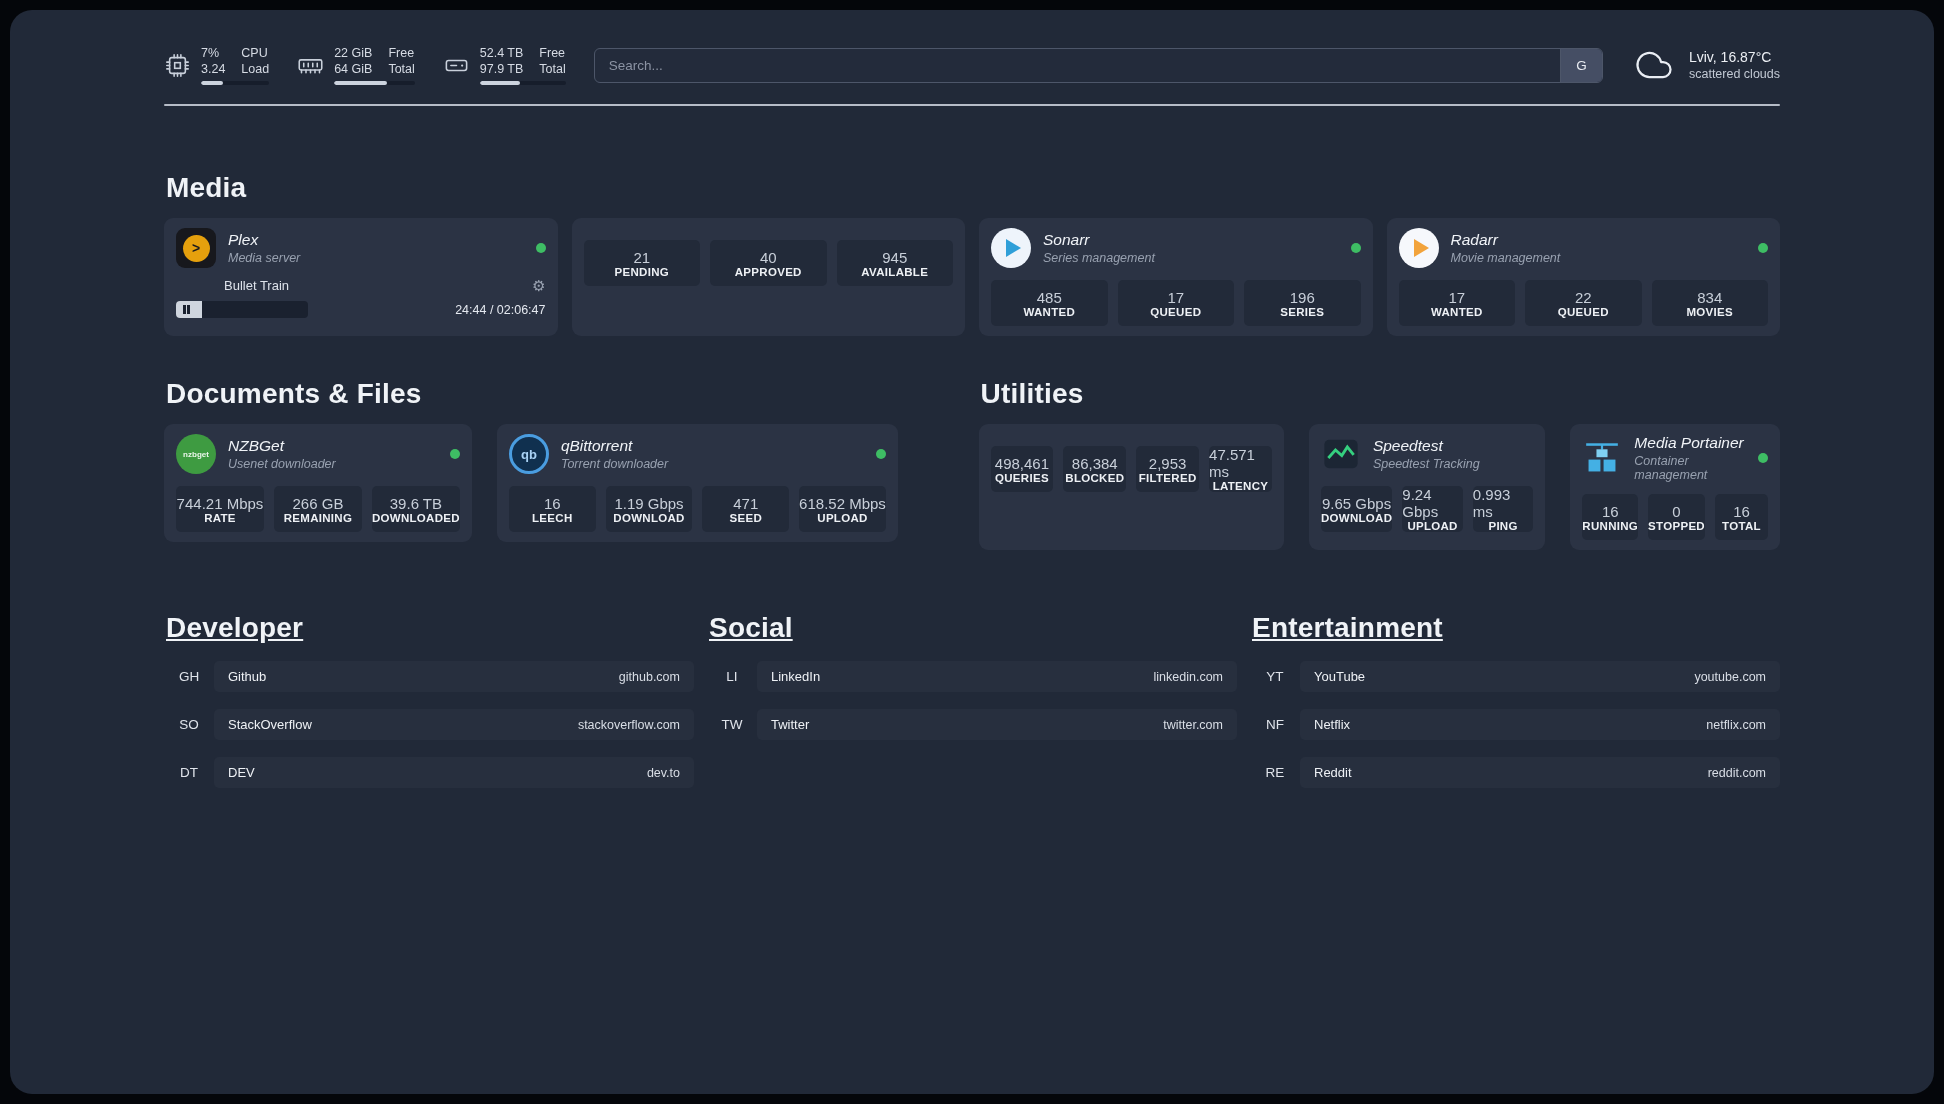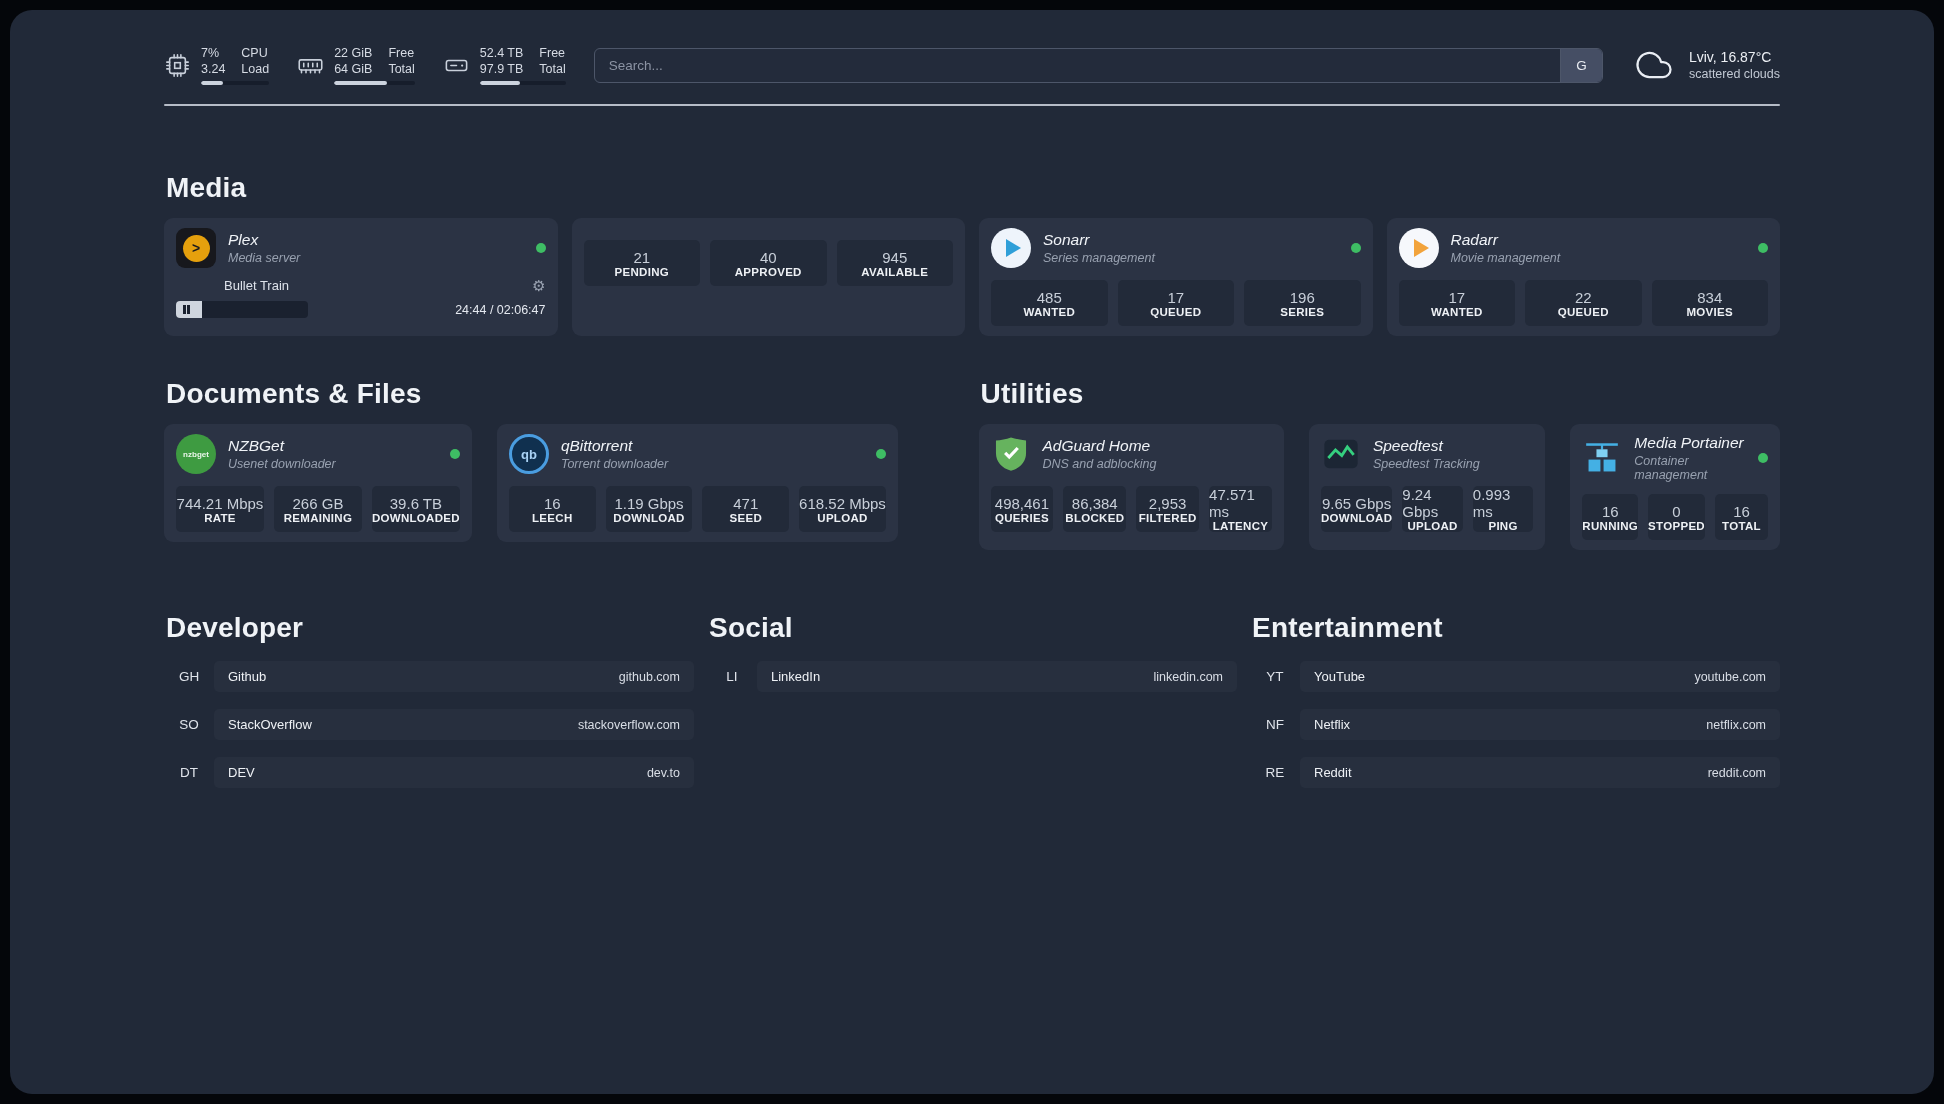--- a/index.html
+++ b/index.html
@@ -90,21 +90,21 @@
   .tri-amber { border-left:15px solid #f2a33c; }
 
   .icon-nzbget { border-radius:50%; background:#3e9b41; color:#eaf6ea; font-size:8px; font-weight:700; }
   .icon-qb { border-radius:50%; background:#10304f; border:3px solid #4a9de0; color:#a9d2f5; font-size:13px; font-weight:700; }
   .icon-filebrowser { border-radius:9px; background:linear-gradient(135deg,#51a8f0,#2c7cd4); }
   .fb-ring { width:17px; height:17px; border:3px solid #ffffff; border-radius:50%; }
   .icon-adguard svg, .icon-speedtest svg, .icon-portainer svg { width:38px; height:38px; }
 
   
   .bookmarks { display:grid; grid-template-columns:repeat(3,1fr); gap:13px; margin-top:62px; padding-bottom:46px; }
-  .bm-col h2 { margin-bottom:6px; }
+  .bm-col h2 { margin-bottom:6px;text-decoration:underline; }
   .bm-row { display:flex; align-items:center; margin-top:17px; height:31px; cursor:pointer; }
   .bm-abbr { width:50px; flex:none; text-align:center; font-size:13.5px; font-weight:500; color:#dfe3ea; }
   .bm-pill { flex:1; height:100%; background:#272f3e; border-radius:5px; display:flex;
              align-items:center; justify-content:space-between; padding:0 14px; }
   .bm-name { font-size:13px; color:#eef1f5; }
   .bm-url { font-size:12.5px; color:#d9dee6; }
 </style>
 </head>
 <body>
 
@@ -370,32 +370,20 @@
           </div>
 
         </div>
       </div>
 
       <div>
         <h2 class="section-title">Utilities</h2>
         <div class="stack">
 
           <div class="card">
-            <div class="card-head">
-              <div class="app-icon icon-adguard">
-                <svg viewBox="0 0 24 24">
-                  <path d="M12 1.5c3.2 1.1 6.4 1.7 9.5 1.9v8.1c0 5.2-3.7 9.6-9.5 11-5.8-1.4-9.5-5.8-9.5-11V3.4c3.1-.2 6.3-.8 9.5-1.9z" fill="#66b35e"></path>
-                  <path d="M10.9 15.3 7.6 12l1.4-1.4 1.9 1.9 4.6-5 1.5 1.3z" fill="#ffffff"></path>
-                </svg>
-              </div>
-              <div class="app-meta">
-                <div class="app-title">AdGuard Home</div>
-                <div class="app-sub">DNS and adblocking</div>
-              </div>
-            </div>
             <div class="stats c4">
               <div class="stat">
                 <div class="stat-val">498,461</div>
                 <div class="stat-lab">QUERIES</div>
               </div>
               <div class="stat">
                 <div class="stat-val">86,384</div>
                 <div class="stat-lab">BLOCKED</div>
               </div>
               <div class="stat">
@@ -503,20 +491,27 @@
 
       <div class="bm-col">
         <h2 class="section-title">Social</h2>
         <div class="bm-row">
           <span class="bm-abbr">LI</span>
           <span class="bm-pill">
             <span class="bm-name">LinkedIn</span>
             <span class="bm-url">linkedin.com</span>
           </span>
         </div>
+        <div class="bm-row">
+          <span class="bm-abbr">TW</span>
+          <span class="bm-pill">
+            <span class="bm-name">Twitter</span>
+            <span class="bm-url">twitter.com</span>
+          </span>
+        </div>
       </div>
 
       <div class="bm-col">
         <h2 class="section-title">Entertainment</h2>
         <div class="bm-row">
           <span class="bm-abbr">YT</span>
           <span class="bm-pill">
             <span class="bm-name">YouTube</span>
             <span class="bm-url">youtube.com</span>
           </span>

